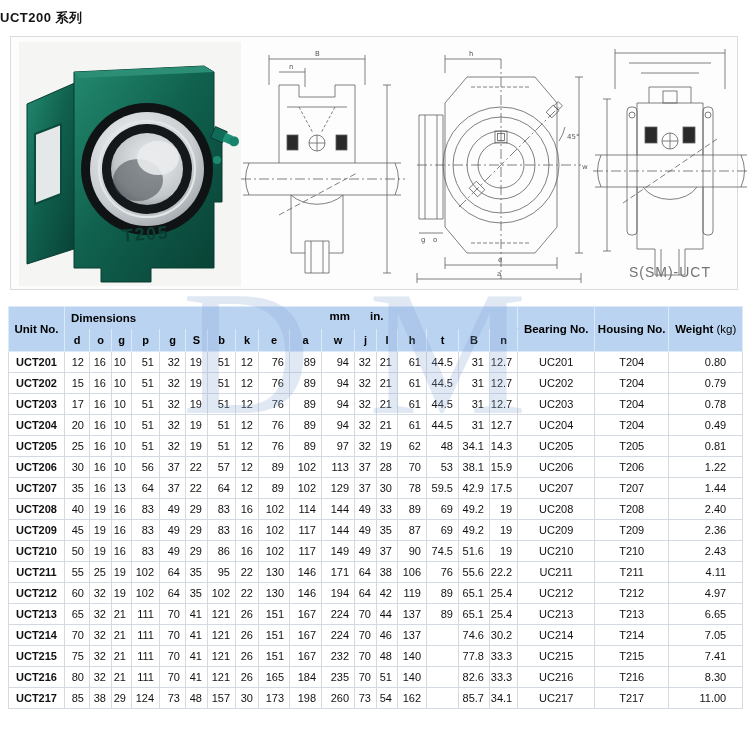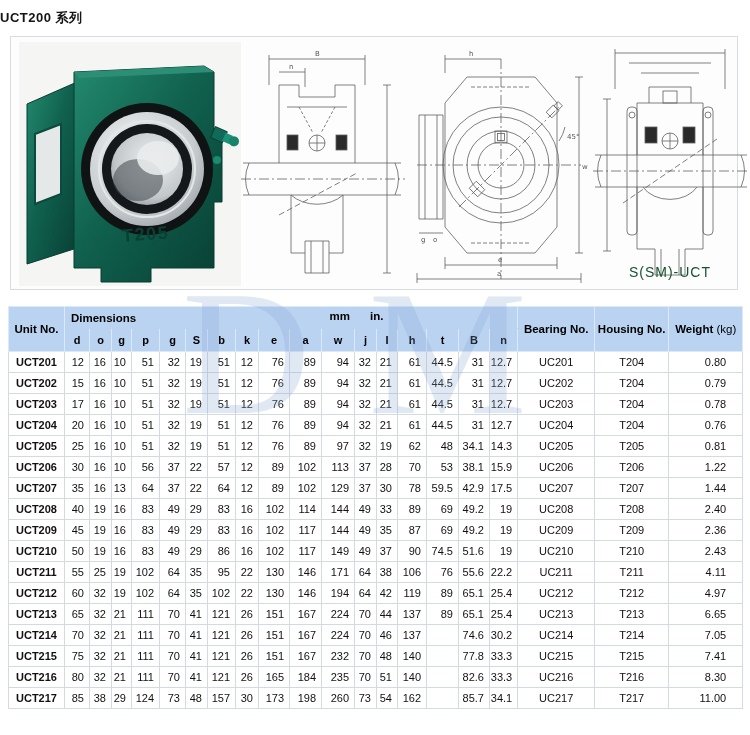--- a/index.html
+++ b/index.html
@@ -10,21 +10,21 @@
   .title{
     text-align:left;font-weight:bold;font-size:13px;padding-top:9px;color:#141414;
     letter-spacing:0.5px;
   }
   .panel{
     position:absolute;left:10px;top:36px;width:728px;height:254px;
     border:1px solid #d9dcdf;background:#fdfdfd;box-sizing:border-box;
   }
   .panel svg{position:absolute;}
   .caption{
-    position:absolute;right:26px;bottom:9px;font-size:14px;color:#14532d;letter-spacing:1px;
+    position:absolute;right:26px;bottom:9px;font-size:14px;color:#737373;letter-spacing:1px;
   }
   .watermark{
     position:absolute;left:182px;top:264px;z-index:6;pointer-events:none;
     font-family:Liberation Serif, serif;font-size:178px;line-height:1;
     color:rgba(137,168,214,0.26);letter-spacing:58px;font-weight:normal;
   }
   table.spec{
     position:absolute;left:8px;top:306px;width:734px;z-index:1;
     border-collapse:collapse;table-layout:fixed;font-size:11px;
     border:1px solid #c3cbd4;
@@ -363,21 +363,21 @@
         <td class="c-dim">89</td>
         <td class="c-dim">94</td>
         <td class="c-dim">32</td>
         <td class="c-dim">21</td>
         <td class="c-dim">61</td>
         <td class="c-dim">44.5</td>
         <td class="c-dim">31</td>
         <td class="c-dim">12.7</td>
         <td class="c-bearing">UC204</td>
         <td class="c-housing">T204</td>
-        <td class="c-weight">0.76</td>
+        <td class="c-weight">0.49</td>
       </tr>
       <tr>
         <td class="c-unit">UCT205</td>
         <td class="c-dim">25</td>
         <td class="c-dim">16</td>
         <td class="c-dim">10</td>
         <td class="c-dim">51</td>
         <td class="c-dim">32</td>
         <td class="c-dim">19</td>
         <td class="c-dim">51</td>

